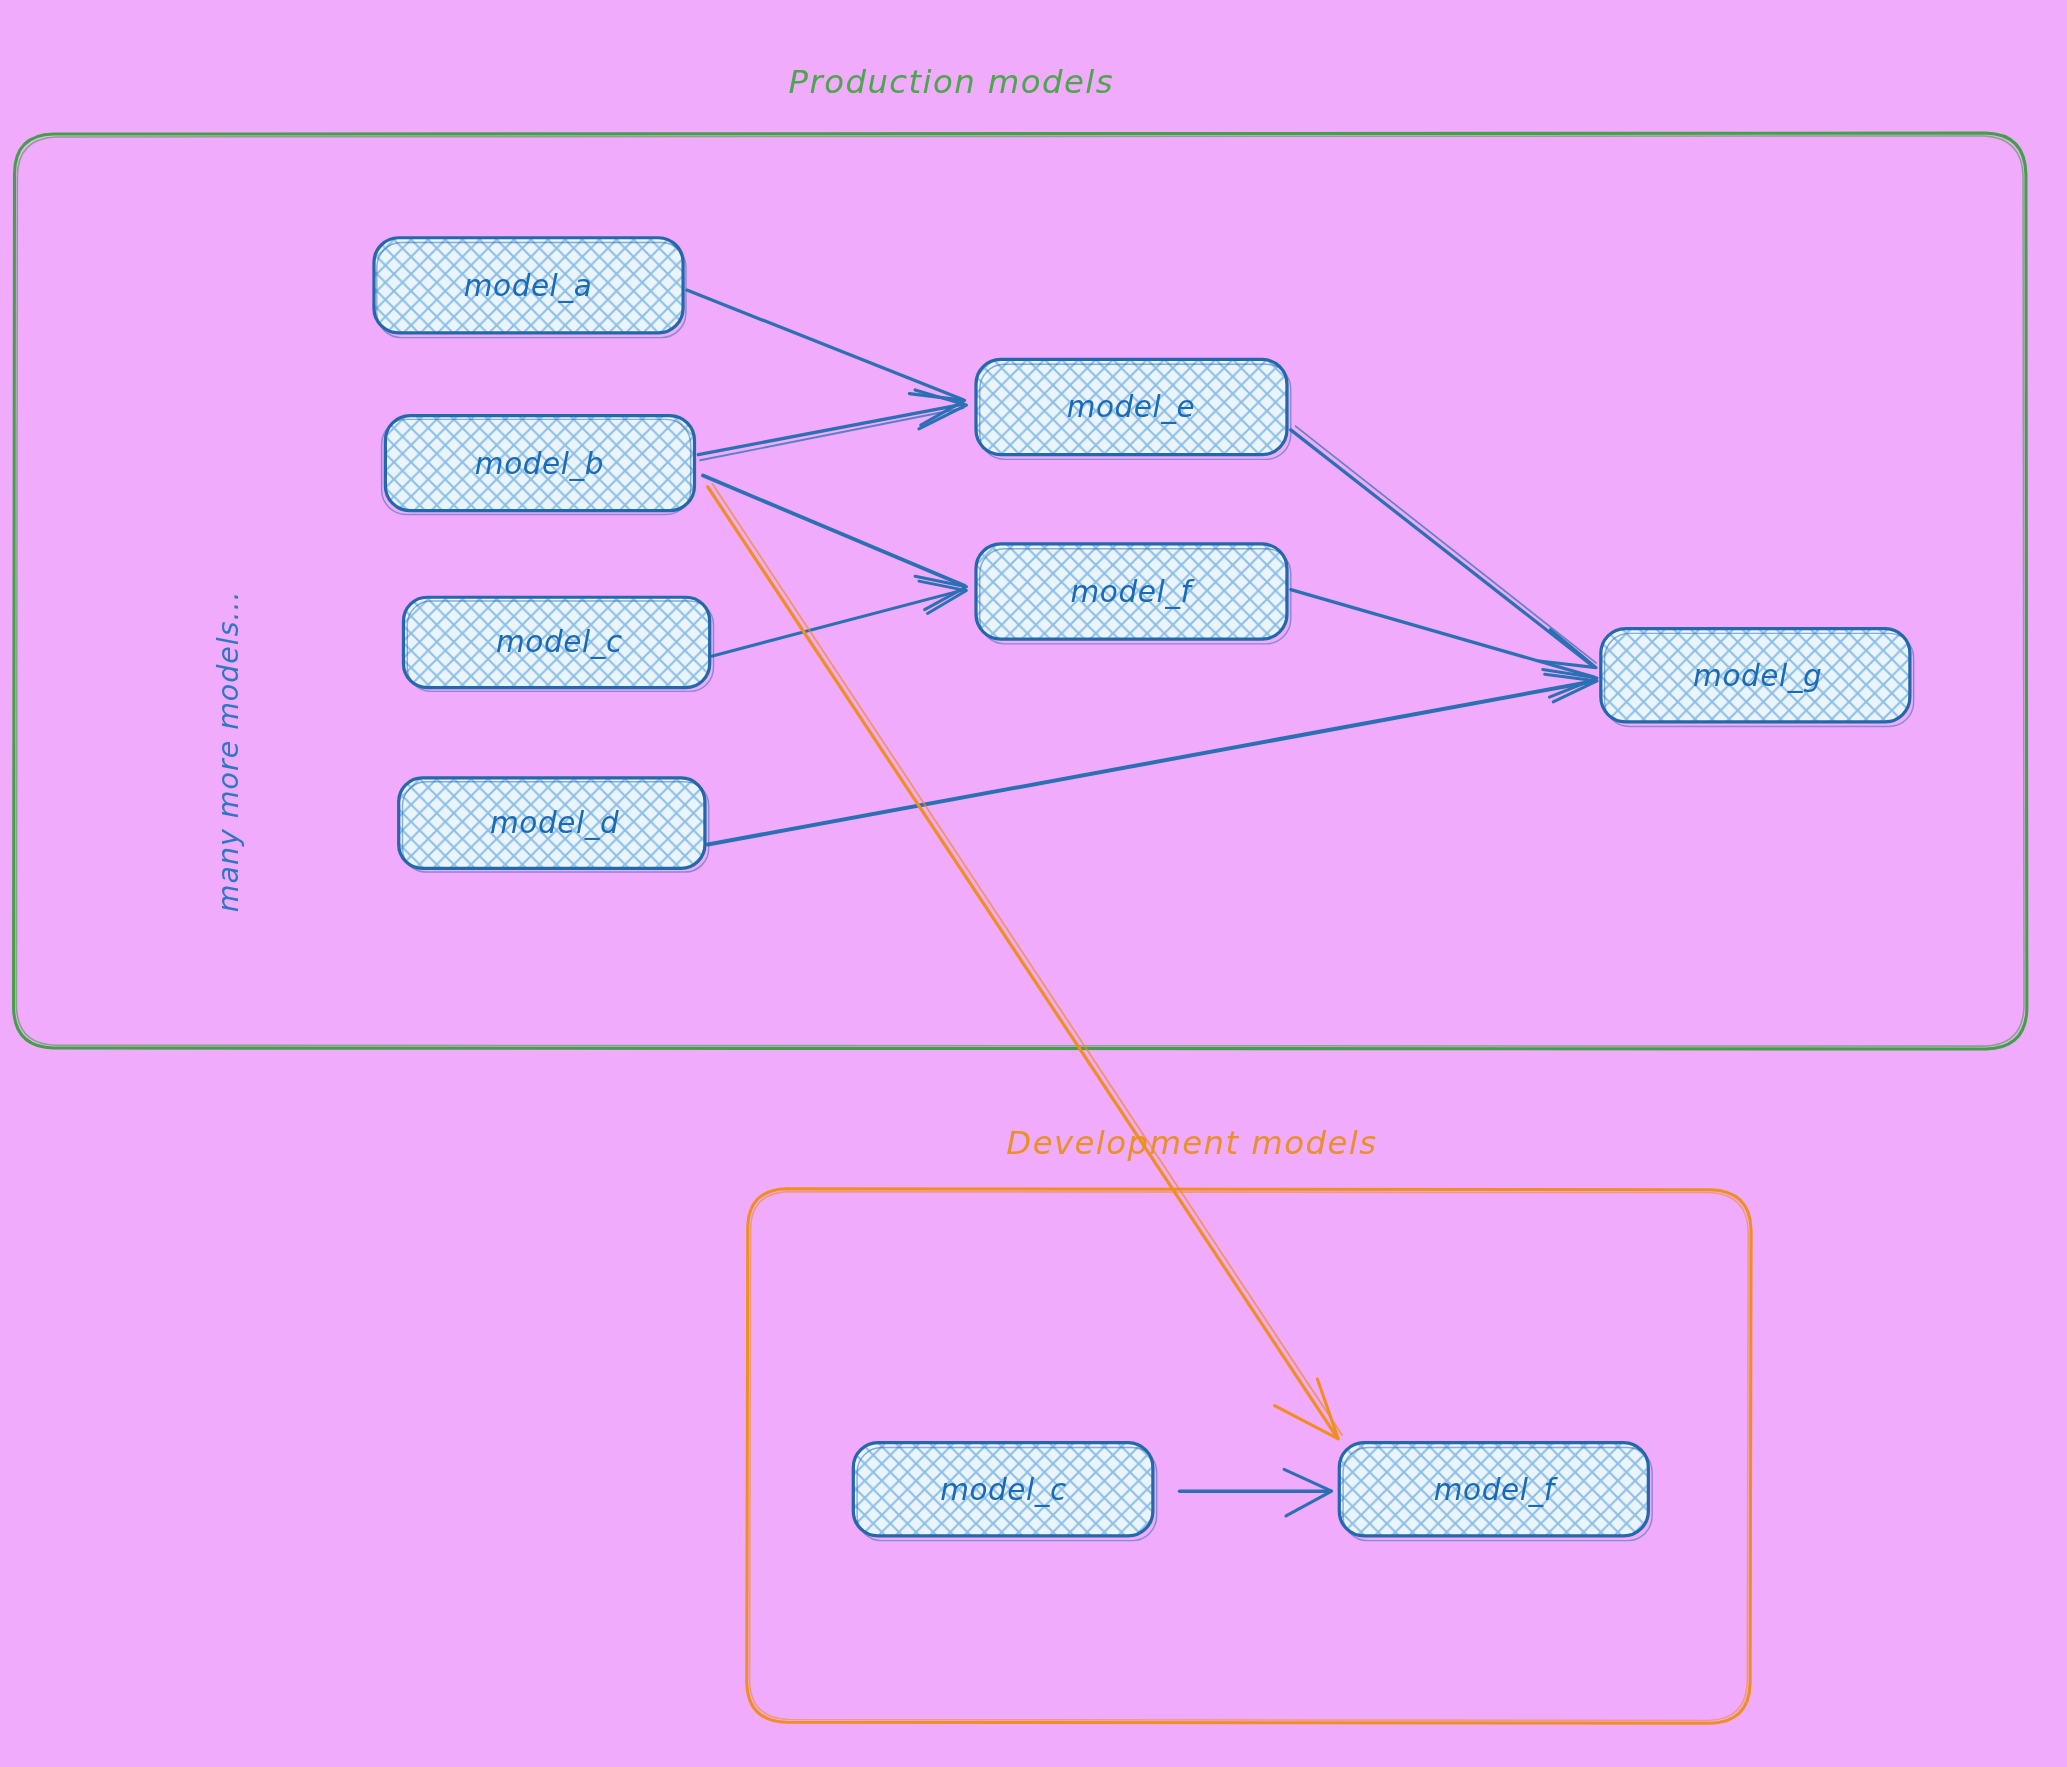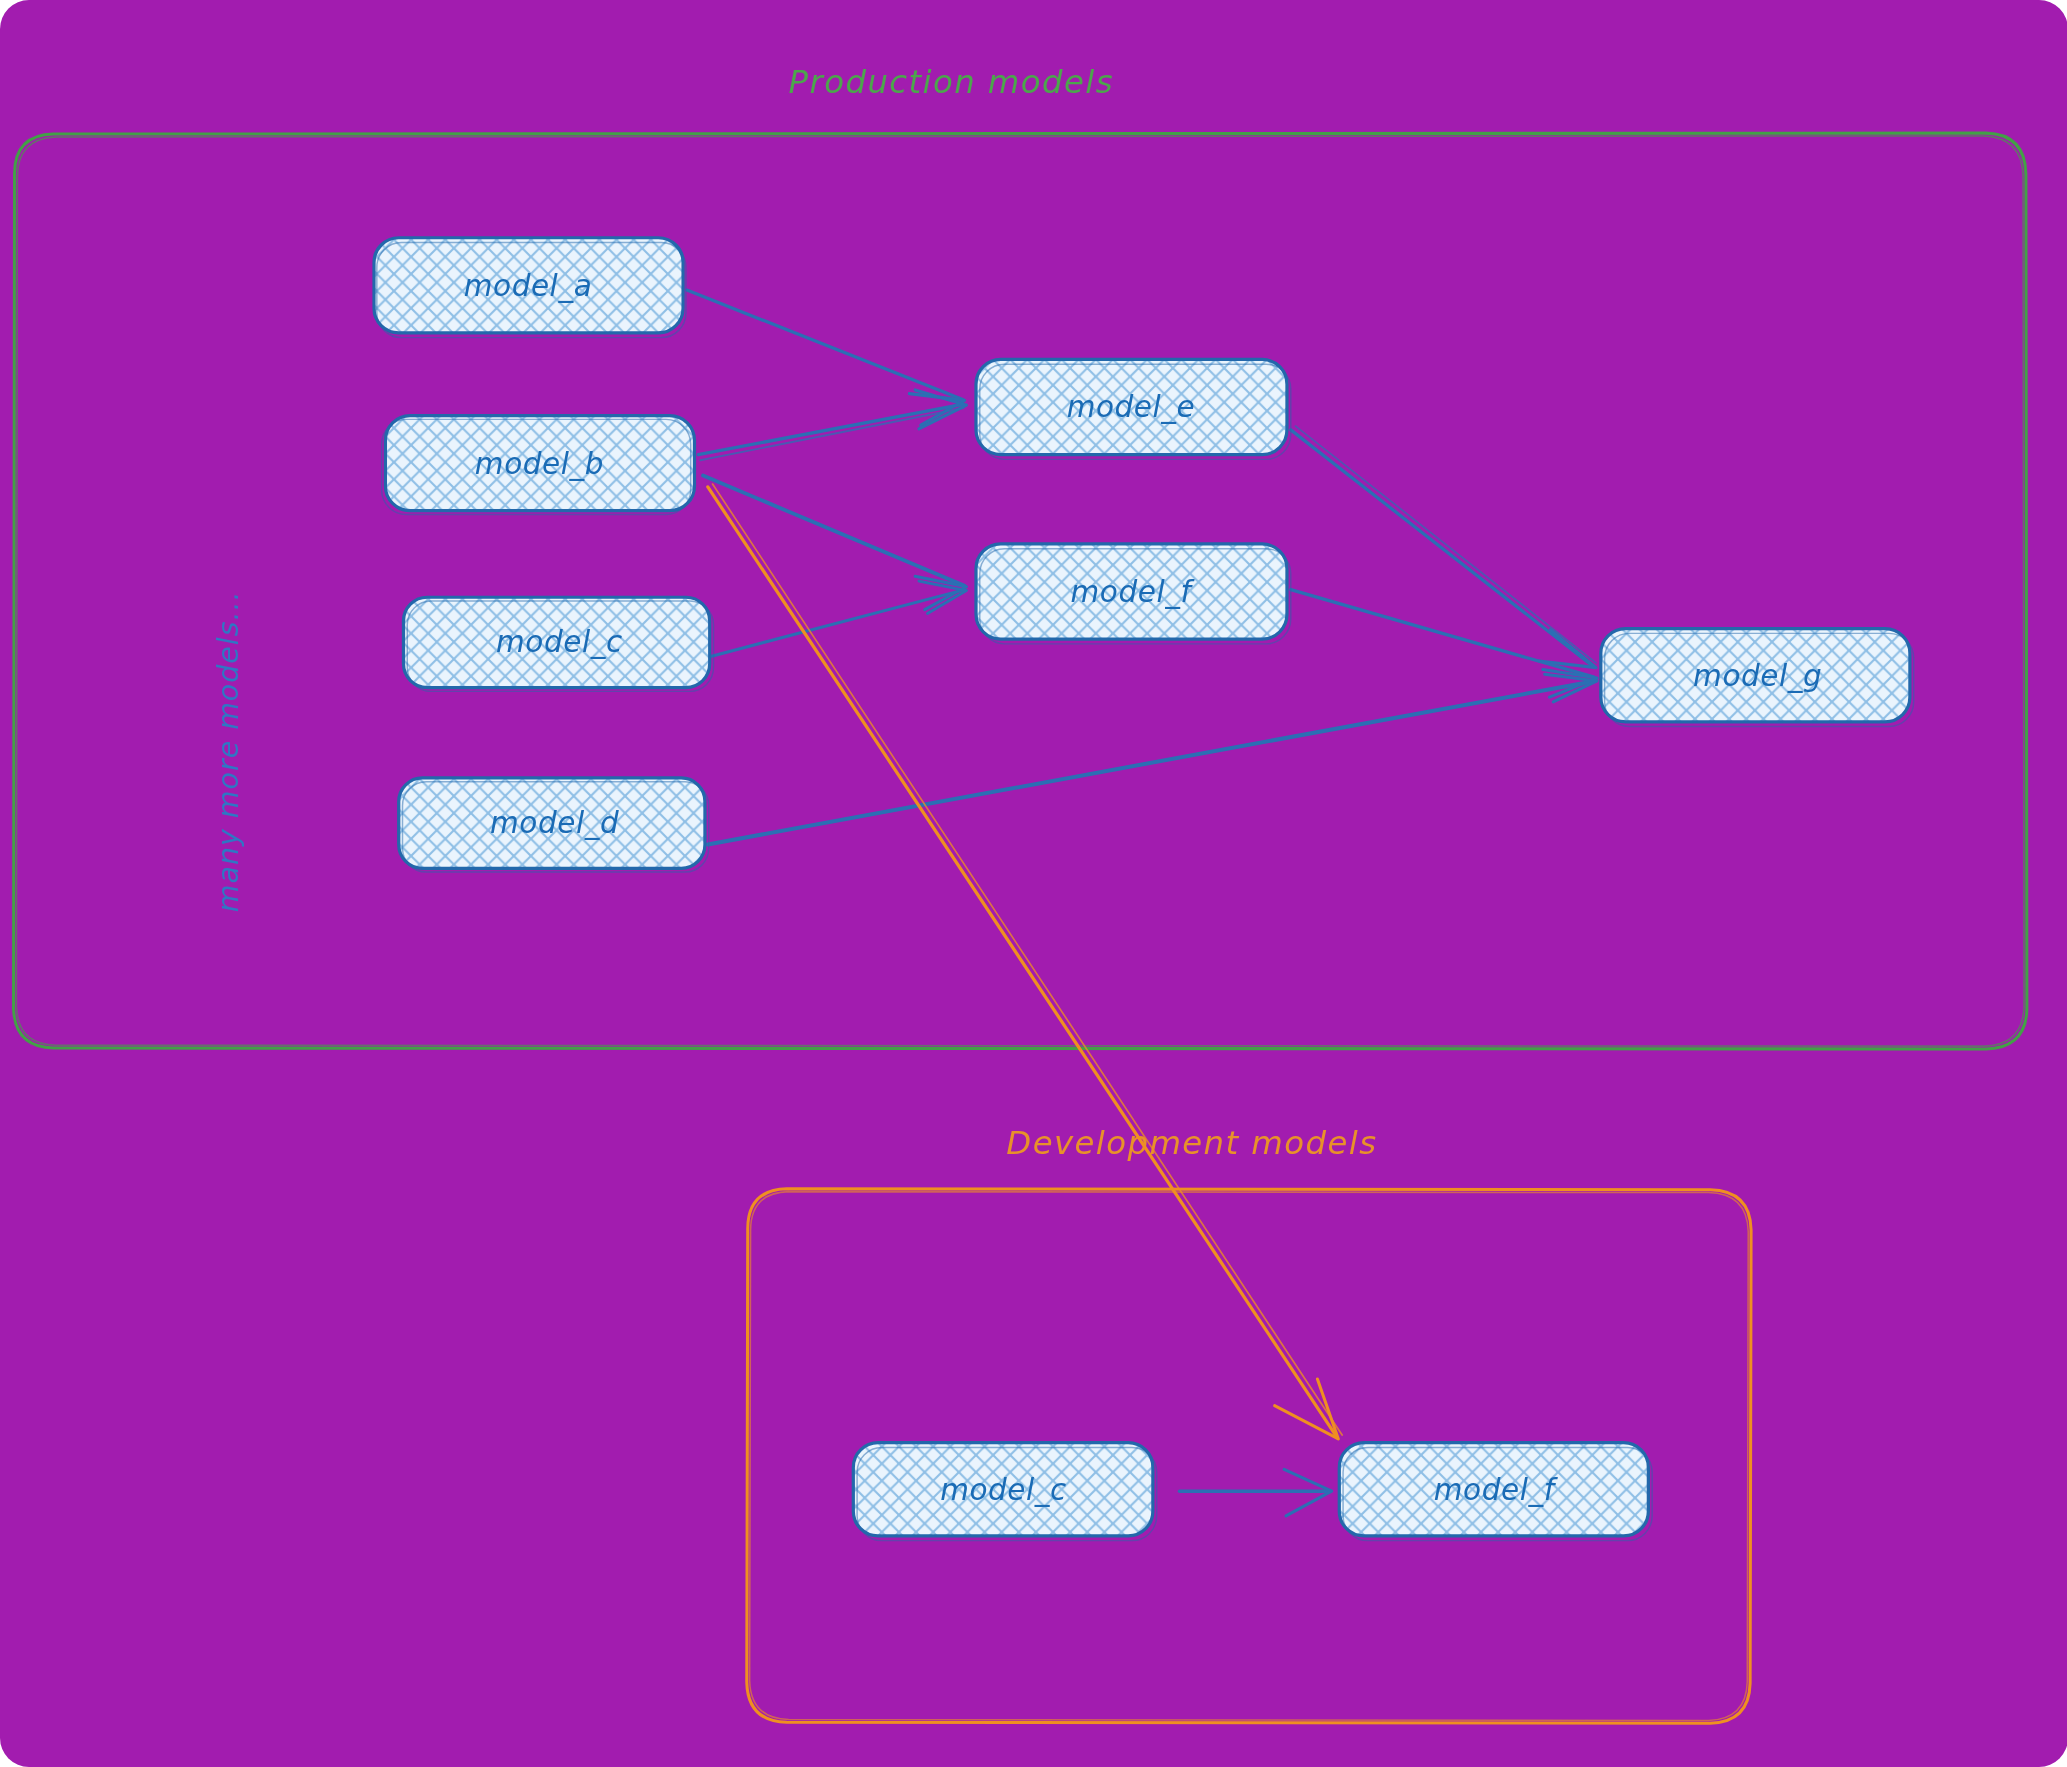--- a/index.html
+++ b/index.html
@@ -8,23 +8,22 @@
     padding: 0;
     background: #ffffff;
   }
   body {
     font-family: "DejaVu Sans", sans-serif;
   }
   #canvas {
     position: relative;
     width: 2068px;
     height: 1767px;
-    background: #a21caf;
+    background: #f0abfc;
     overflow: hidden;
-    border-radius: 29px;
   }
   #diagram-svg {
     position: absolute;
     left: 0;
     top: 0;
     width: 2068px;
     height: 1767px;
   }
   .group-title {
     font-family: "DejaVu Sans", sans-serif;

